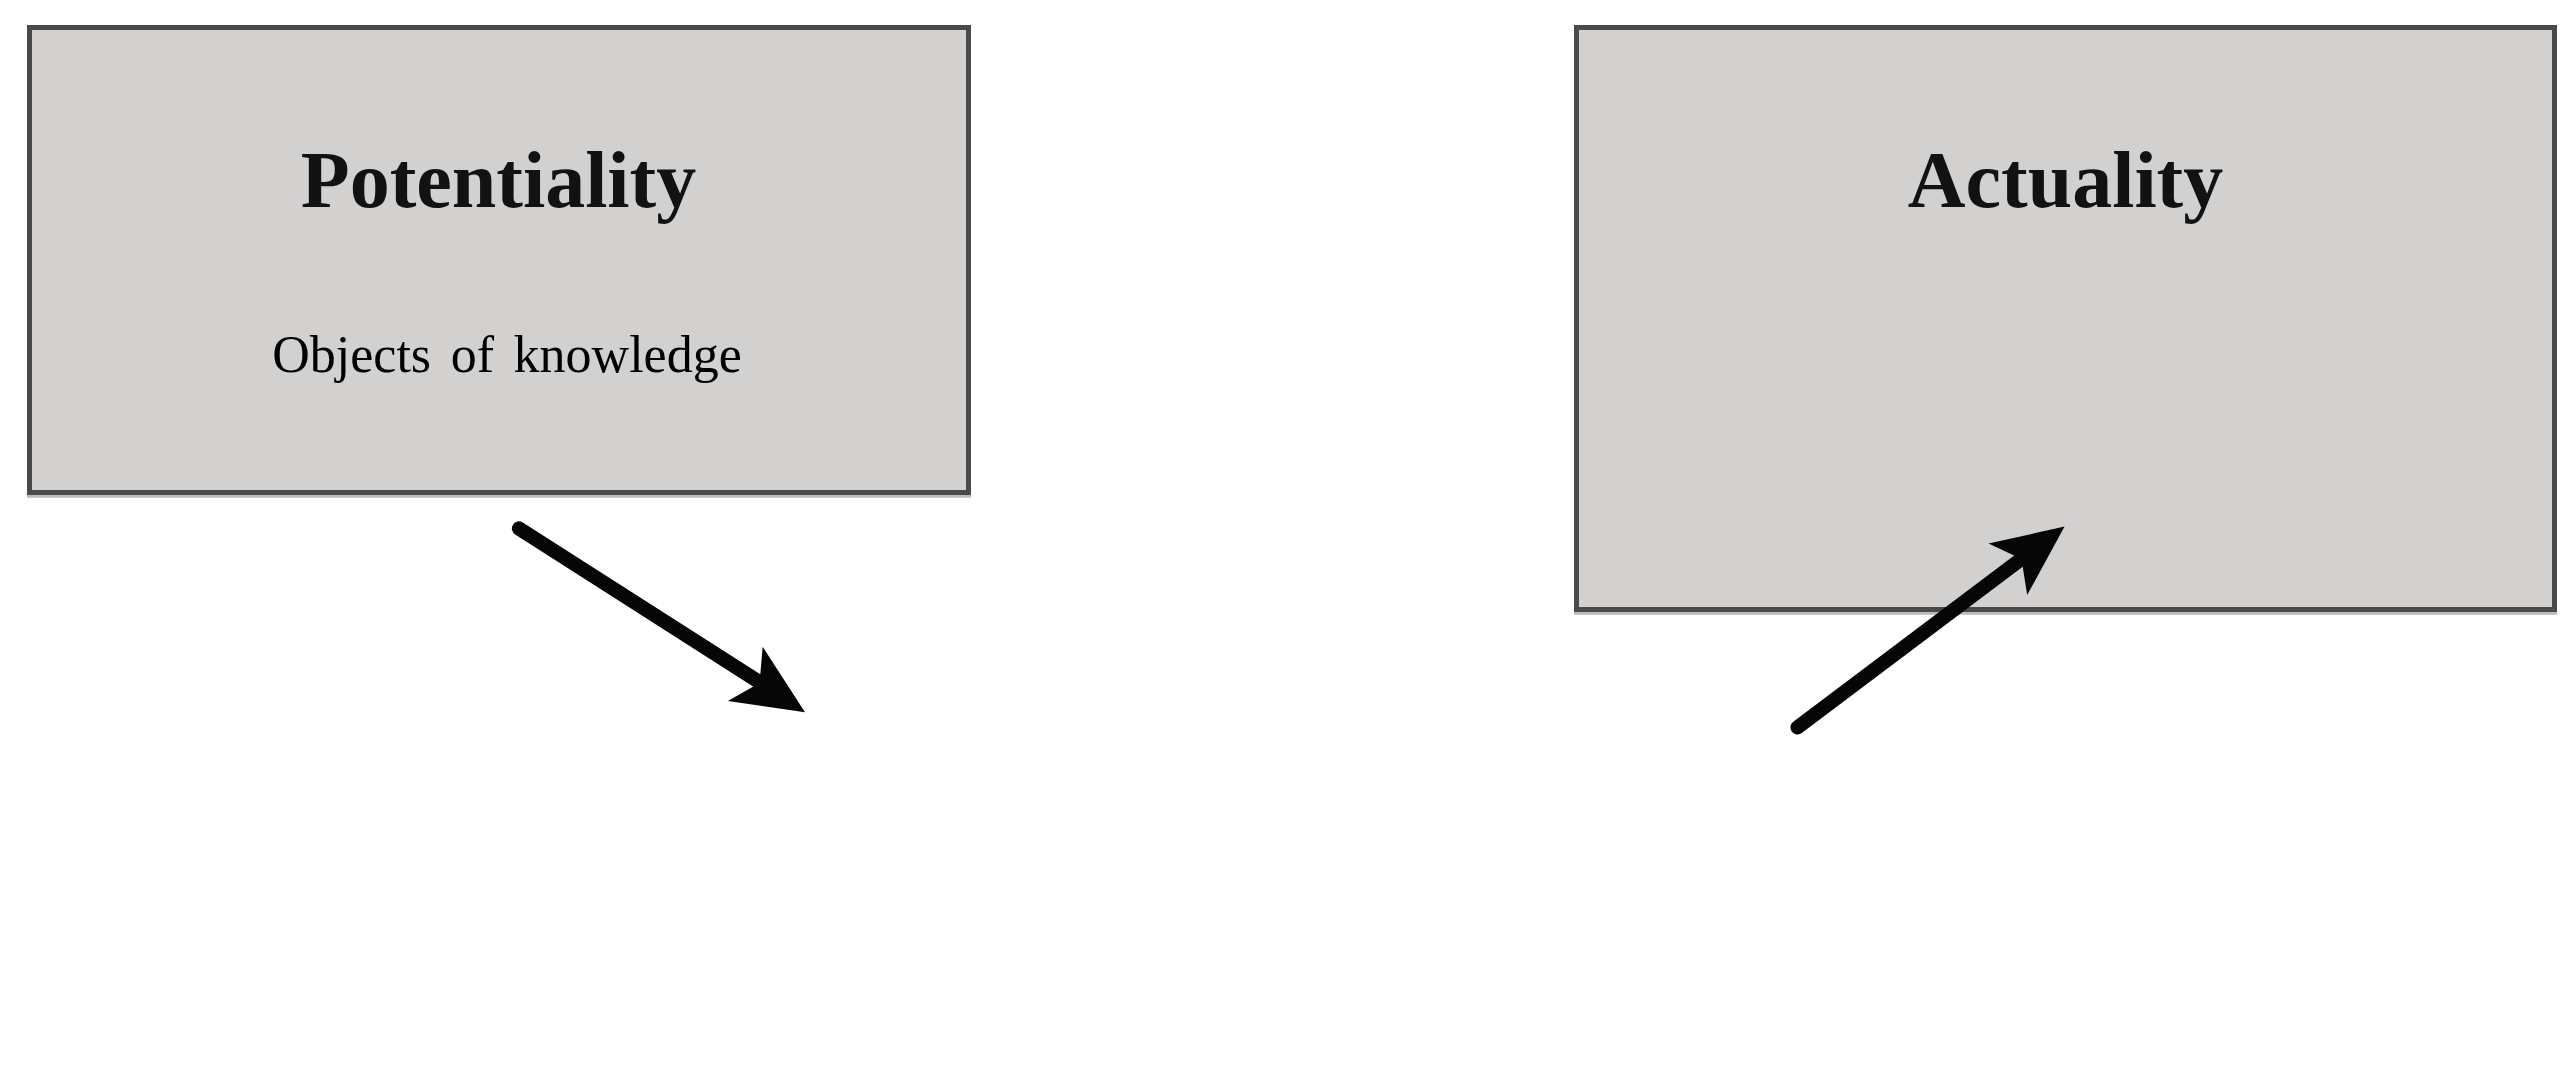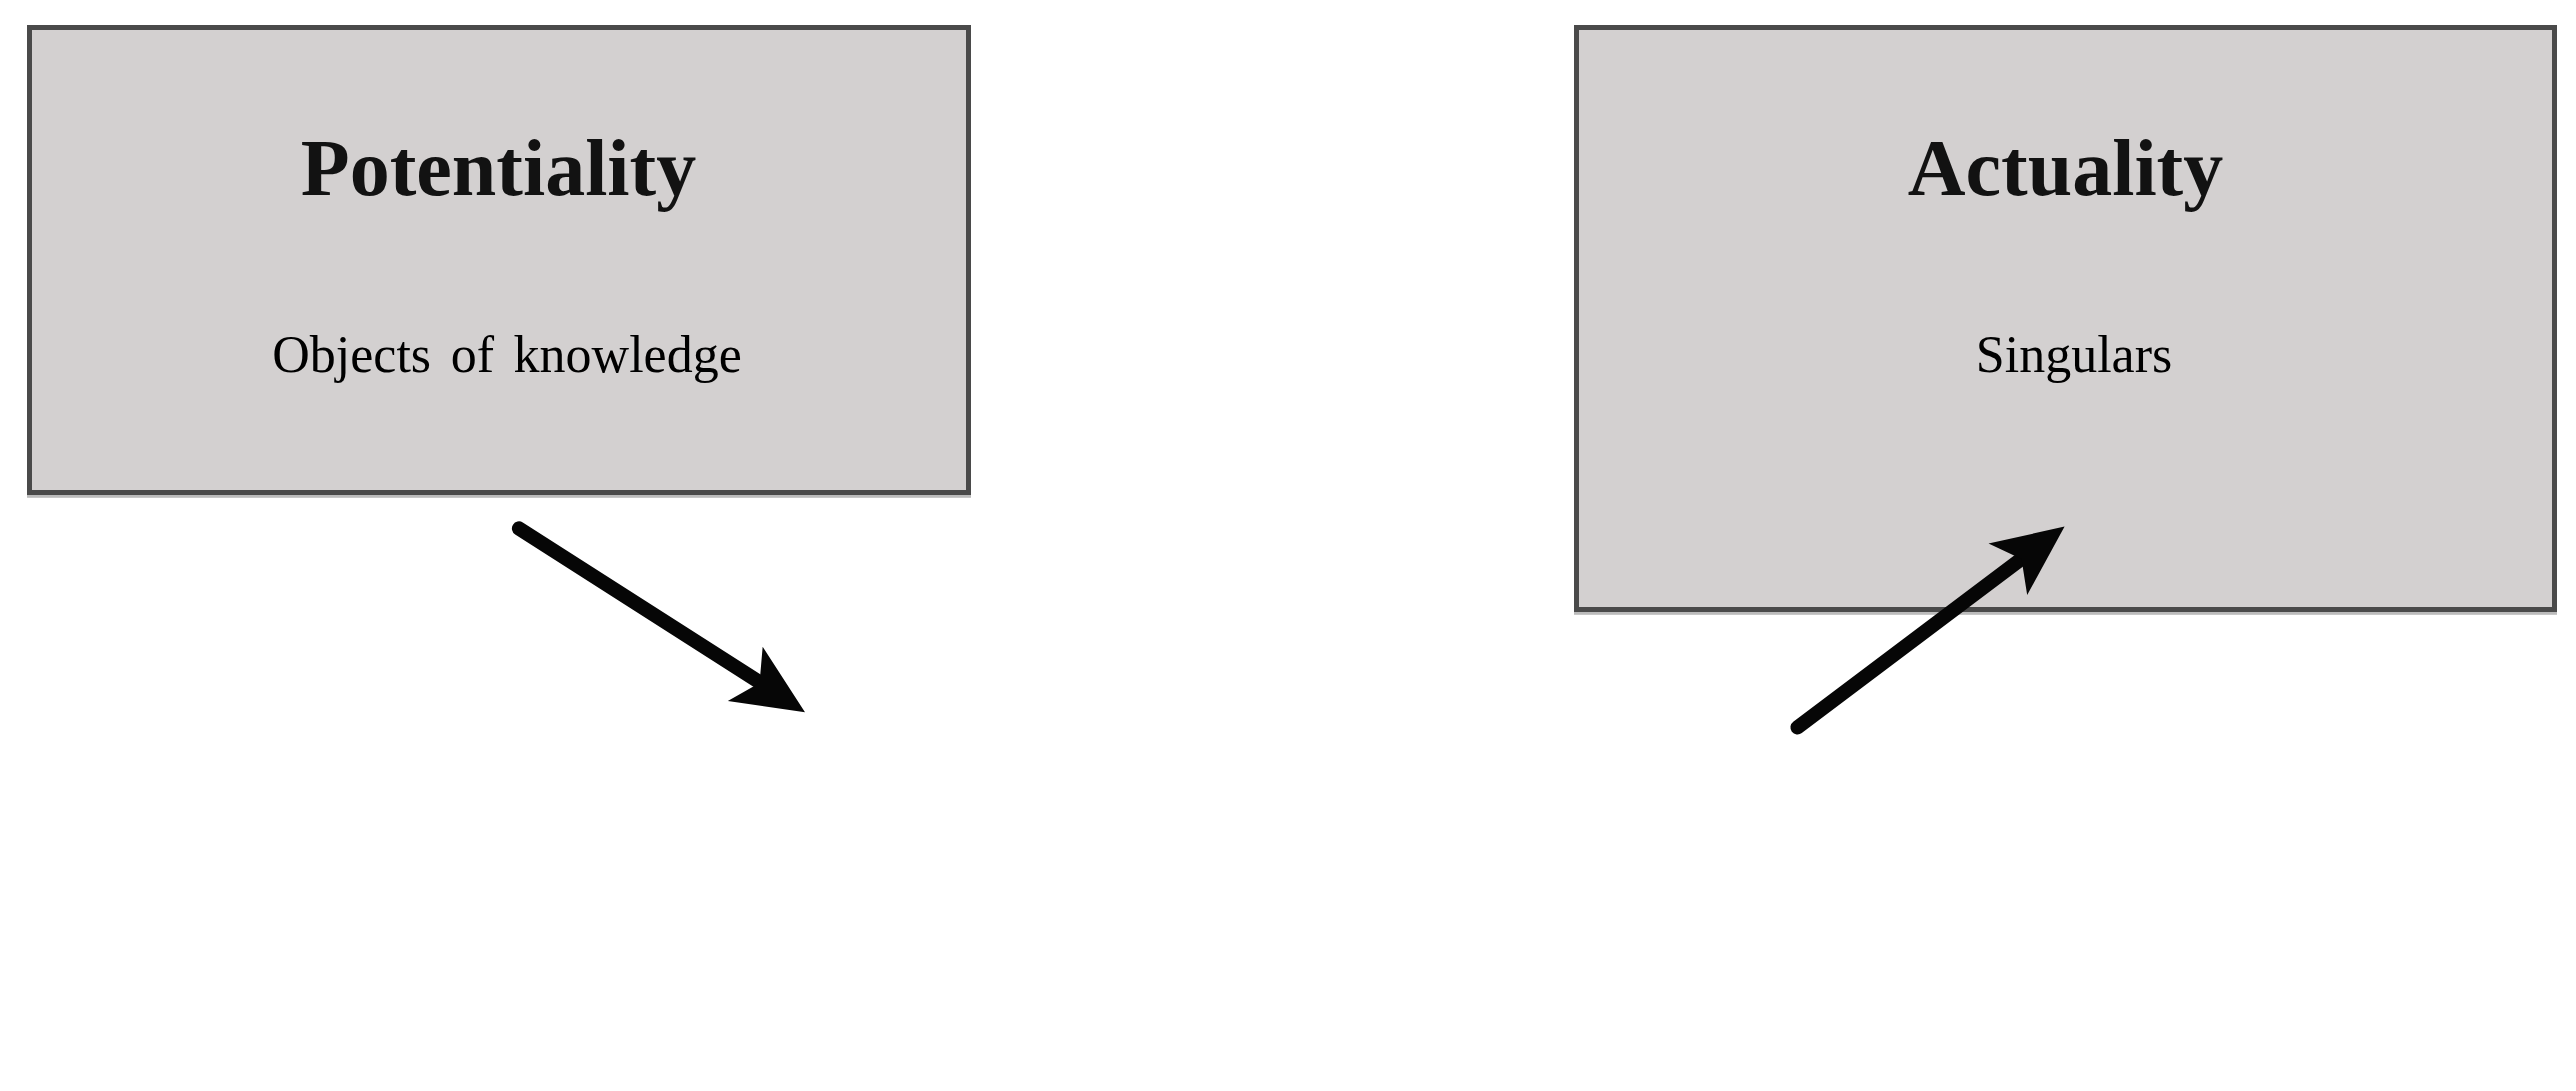--- a/index.html
+++ b/index.html
@@ -24,20 +24,21 @@
   }
   .node-title {
     position: absolute;
     left: 0;
     right: 0;
     text-align: center;
     font-weight: bold;
     font-size: 80px;
     line-height: 1;
     color: #121212;
+    margin-top: 12px;
   }
   .node-subtitle {
     position: absolute;
     left: 17px;
     right: 0;
     text-align: center;
     font-weight: normal;
     font-size: 52px;
     line-height: 1;
     color: #000000;
@@ -77,21 +78,20 @@
 
 <div class="canvas">
 
   <div class="node" id="node-potentiality">
     <div class="node-title">Potentiality</div>
     <div class="node-subtitle">Objects of knowledge</div>
   </div>
 
   <div class="node" id="node-actuality">
     <div class="node-title">Actuality</div>
-    <div class="node-subtitle">Singulars</div>
   </div>
 
 
   <svg class="arrows-layer" viewBox="0 0 2720 1153" xmlns="http://www.w3.org/2000/svg" aria-hidden="true">
     <g>
       <line class="arrow-shaft" x1="548" y1="558" x2="800" y2="719"></line>
       <polygon class="arrow-head" points="850,752 768.5,740.1 802,721.2 805.3,682.9"></polygon>
     </g>
     <g>
       <line class="arrow-shaft" x1="1898" y1="768" x2="2132" y2="592"></line>

